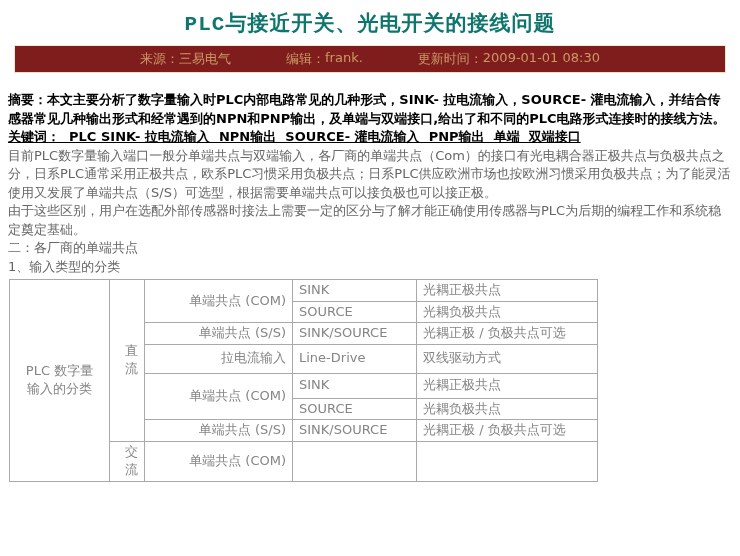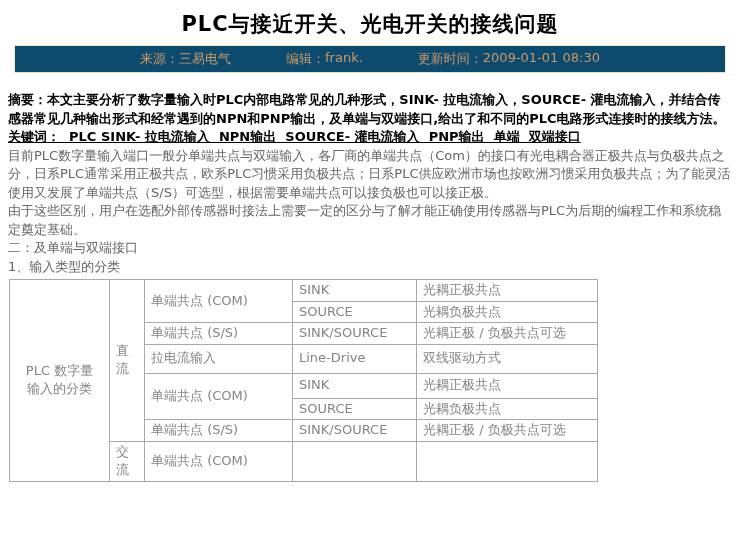--- a/index.html
+++ b/index.html
@@ -8,27 +8,28 @@
     background:#ffffff;
     font-family:"DejaVu Sans","Liberation Sans",sans-serif;
     overflow:hidden;
   }
   .page-title {
     margin:11px 0 0 0;
     text-align:center;
     font-size:21px;
     line-height:27px;
     font-weight:bold;
-    color:#000000;
+    color:#0f766e;
     letter-spacing:1px;
+    font-family:Liberation Mono, monospace;
   }
   .meta-bar {
     margin:7px 14px 0 14px;
     height:26px;
-    background:#0c4a6e;
+    background:#7f1d1d;
     border:1px solid #f1ead3;
     border-bottom-color:#ebe2c6;
     display:flex;
     align-items:center;
     justify-content:center;
     gap:55px;
     font-size:13px;
     color:#cc9966;
     white-space:nowrap;
   }
@@ -54,21 +55,21 @@
     border:1px solid #a9a9a9;
     padding:1px 6px;
     overflow:hidden;
     vertical-align:middle;
     background:#ffffff;
   }
   table.cls tr { height:20px; }
   table.cls tr.r-tall { height:29px; }
   table.cls tr.r-med  { height:25px; }
   table.cls tr.r-last { height:22px; }
-  td.center { text-align:left;margin-left:12px; }
+  td.center { text-align:right;margin-left:12px; }
   td.cat { text-align:center; white-space:pre-line; }
 </style>
 </head>
 <body>
 
 <h1 class="page-title">PLC与接近开关、光电开关的接线问题</h1>
 
 <div class="meta-bar">
   <span class="meta-item">
     <span>来源：</span>
@@ -82,21 +83,21 @@
     <span>更新时间：</span>
     <span>2009-01-01 08:30</span>
   </span>
 </div>
 
 <div class="article">
   <p class="p-bold">摘要：本文主要分析了数字量输入时PLC内部电路常见的几种形式，SINK- 拉电流输入，SOURCE- 灌电流输入，并结合传感器常见几种输出形式和经常遇到的NPN和PNP输出，及单端与双端接口,给出了和不同的PLC电路形式连接时的接线方法。</p>
   <p class="p-bold keywords">关键词：  PLC SINK- 拉电流输入  NPN输出  SOURCE- 灌电流输入  PNP输出  单端  双端接口</p>
   <p>目前PLC数字量输入端口一般分单端共点与双端输入，各厂商的单端共点（Com）的接口有光电耦合器正极共点与负极共点之分，日系PLC通常采用正极共点，欧系PLC习惯采用负极共点；日系PLC供应欧洲市场也按欧洲习惯采用负极共点；为了能灵活使用又发展了单端共点（S/S）可选型，根据需要单端共点可以接负极也可以接正极。</p>
   <p>由于这些区别，用户在选配外部传感器时接法上需要一定的区分与了解才能正确使用传感器与PLC为后期的编程工作和系统稳定奠定基础。</p>
-  <p>二：及单端与双端接口</p>
+  <p>二：各厂商的单端共点</p>
   <p>1、输入类型的分类</p>
 
   <table class="cls">
     <colgroup>
       <col style="width:100px">
       <col style="width:35px">
       <col style="width:148px">
       <col style="width:124px">
       <col style="width:181px">
     </colgroup>

